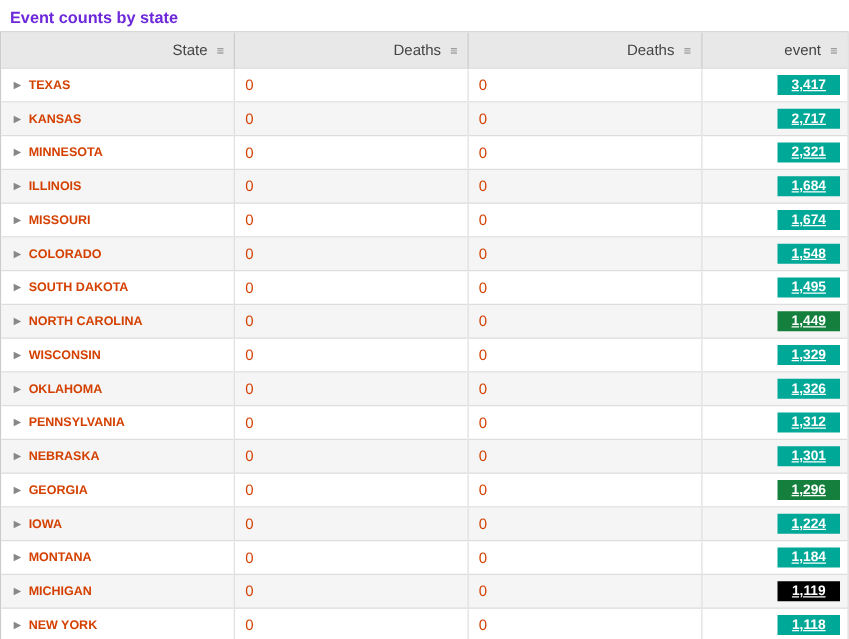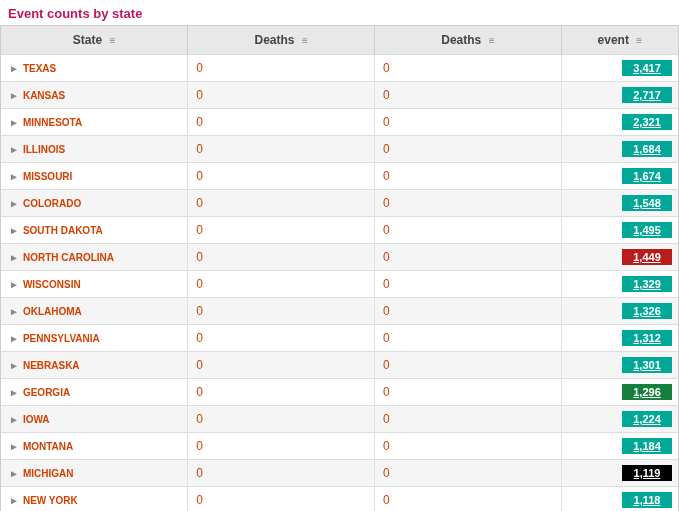--- a/index.html
+++ b/index.html
@@ -5,38 +5,38 @@
     * { box-sizing: border-box; margin: 0; padding: 0; }
     body {
       font-family: Arial, sans-serif;
       font-size: 12px;
       background: #fff;
       width: 679px;
     }
     .widget-title {
       font-size: 13px;
       font-weight: 600;
-      color: #be185d;
+      color: #6d28d9;
       padding: 6px 8px 4px 8px;
     }
     .table-container {
       border: 1px solid #ccc;
       overflow: hidden;
     }
     table {
       width: 100%;
       border-collapse: collapse;
     }
     thead tr {
       background: #e8e8e8;
     }
     thead th {
       padding: 7px 8px;
-      text-align: center;
-      font-weight: 700;
+      text-align: right;
+      font-weight: 400;
       color: #444;
       border-right: 1px solid #ccc;
       white-space: nowrap;
       font-size: 12px;
       margin-top: 33px;
     }
     thead th:last-child {
       border-right: none;
     }
     thead th .sort-icon {
@@ -241,21 +241,21 @@
           <td class="col-state">
             <div class="state-cell">
     <span class="expand-icon">►</span>
     <span class="state-name">NORTH CAROLINA</span>
   </div>
           </td>
           <td class="col-damage"><span class="damage-val">0</span></td>
           <td class="col-deaths"><span class="deaths-val">0</span></td>
           <td class="col-event event-cell">
             <div class="event-bar">
-    <span class="event-badge" style="background-color:#b91c1c">1,449</span>
+    <span class="event-badge" style="background-color:#15803d">1,449</span>
   </div>
           </td>
         </tr>
         <tr>
           <td class="col-state">
             <div class="state-cell">
     <span class="expand-icon">►</span>
     <span class="state-name">WISCONSIN</span>
   </div>
           </td>

